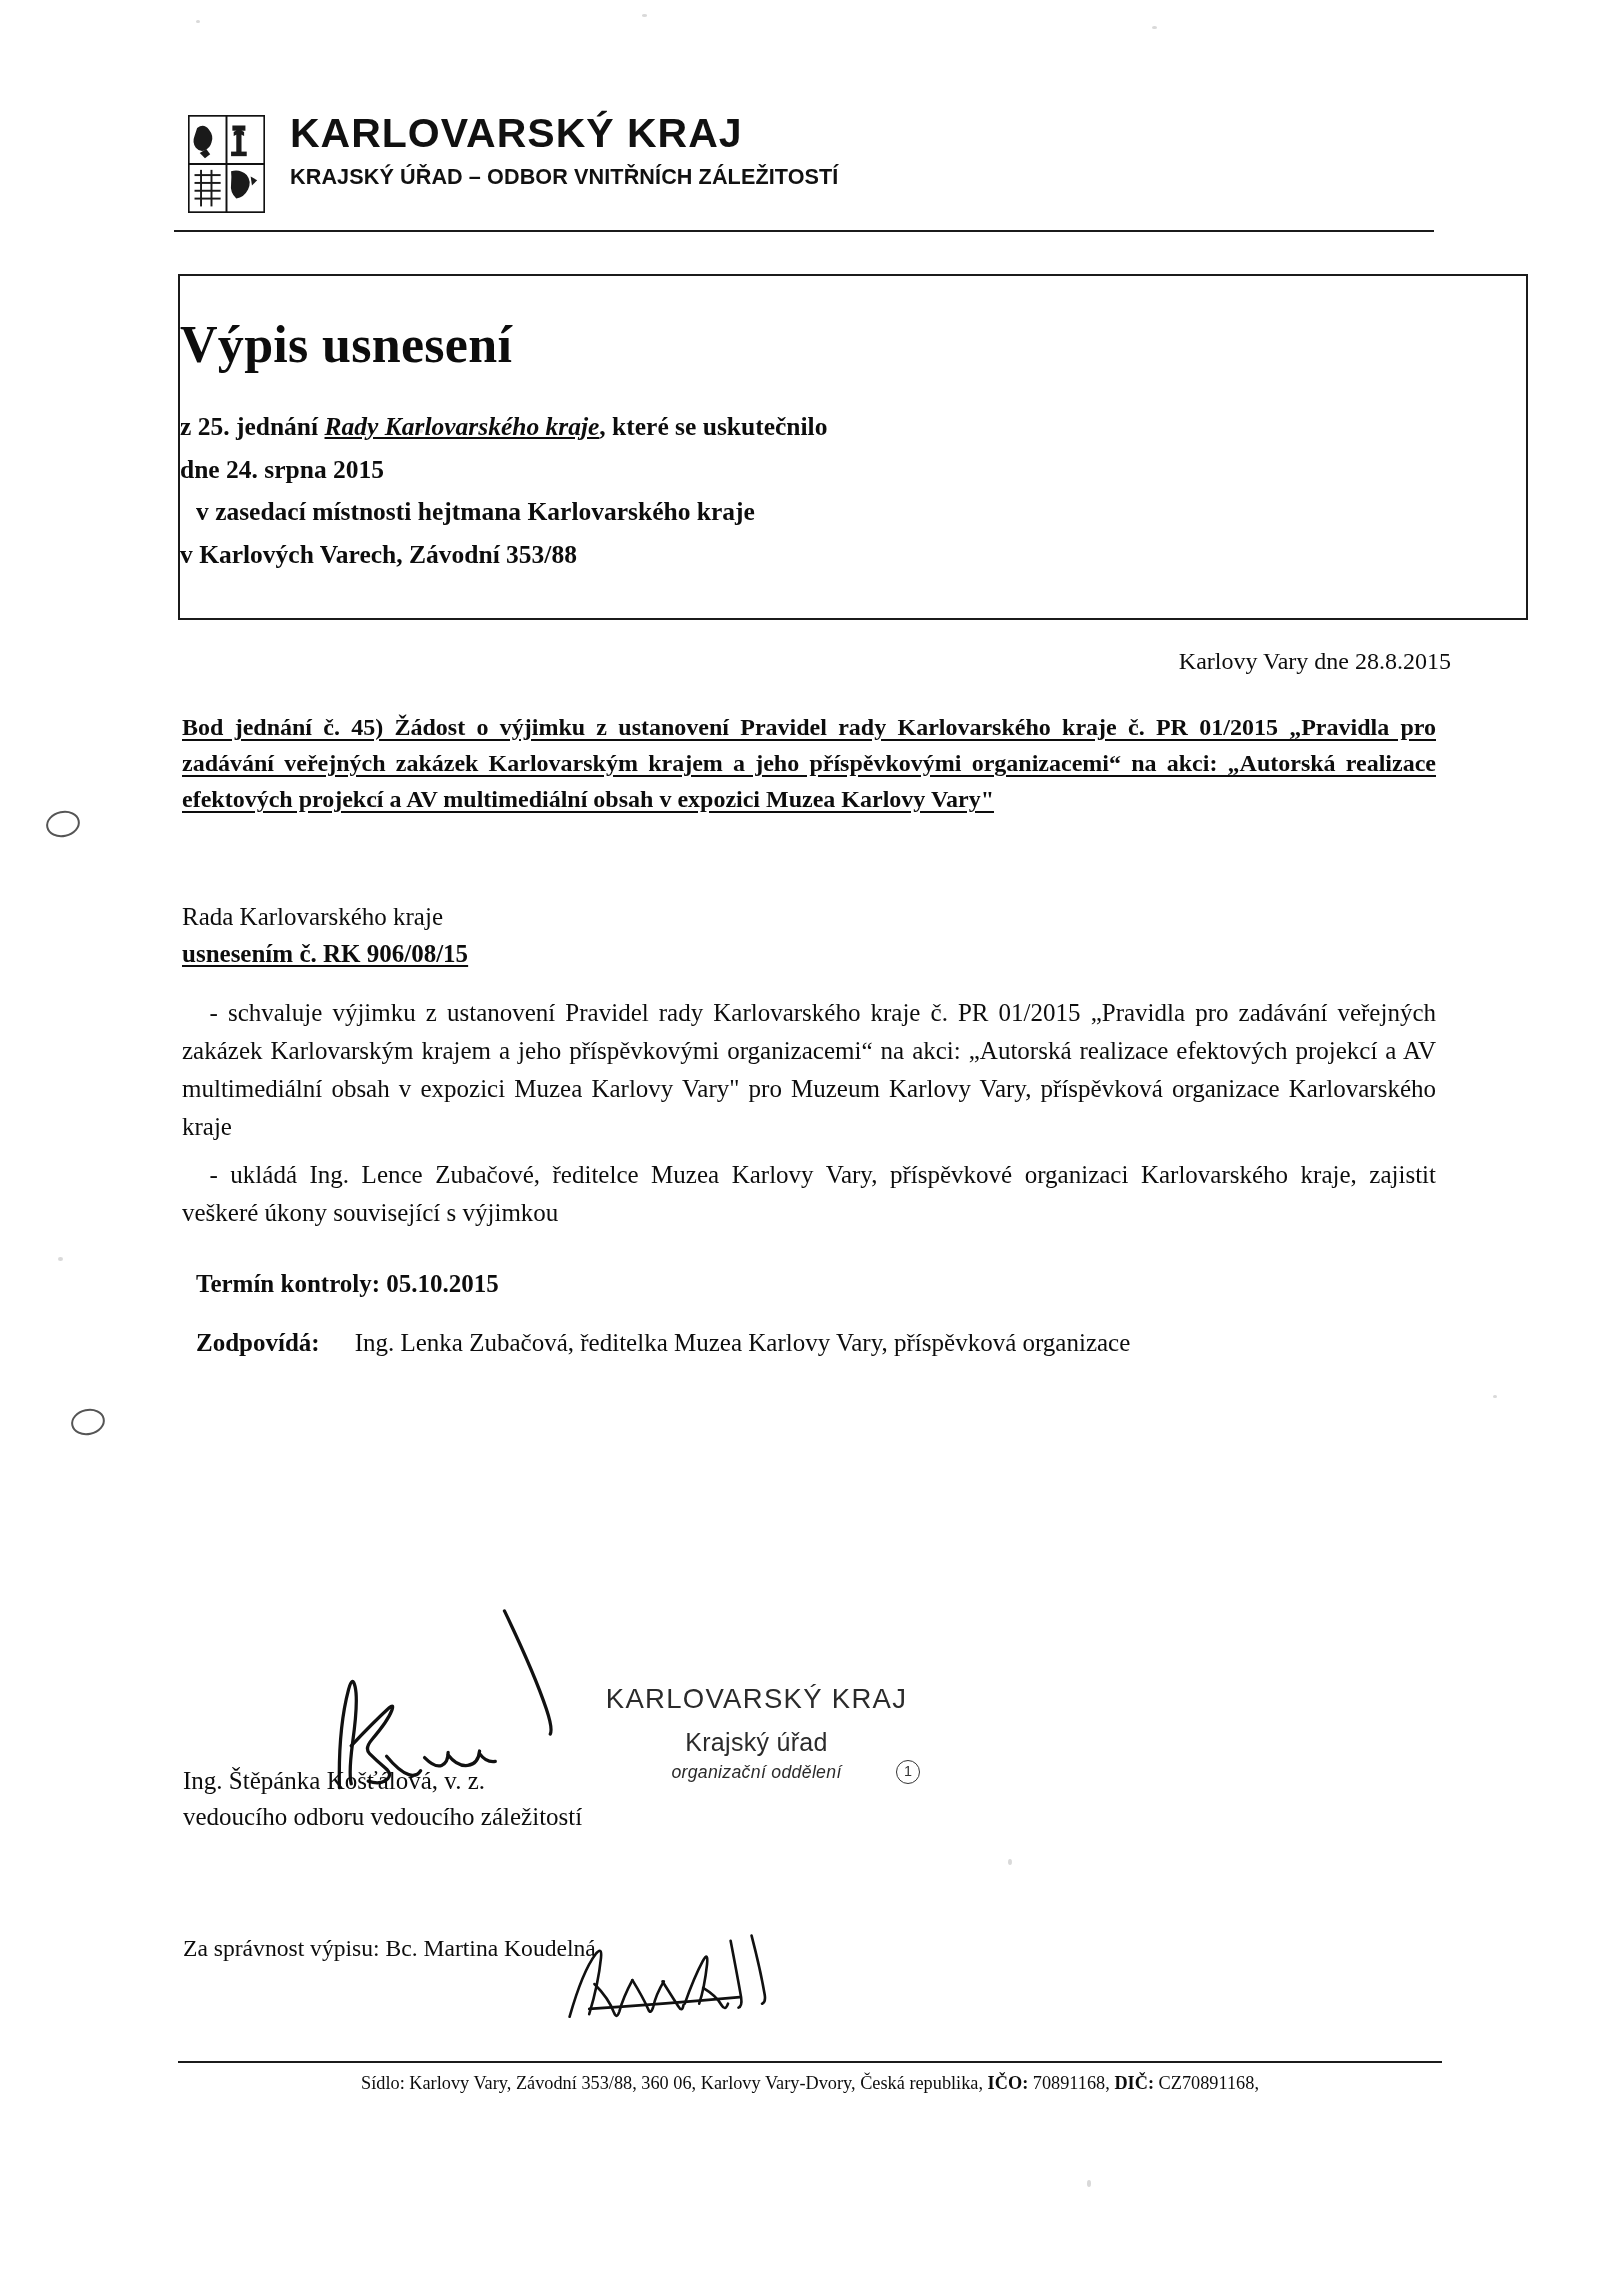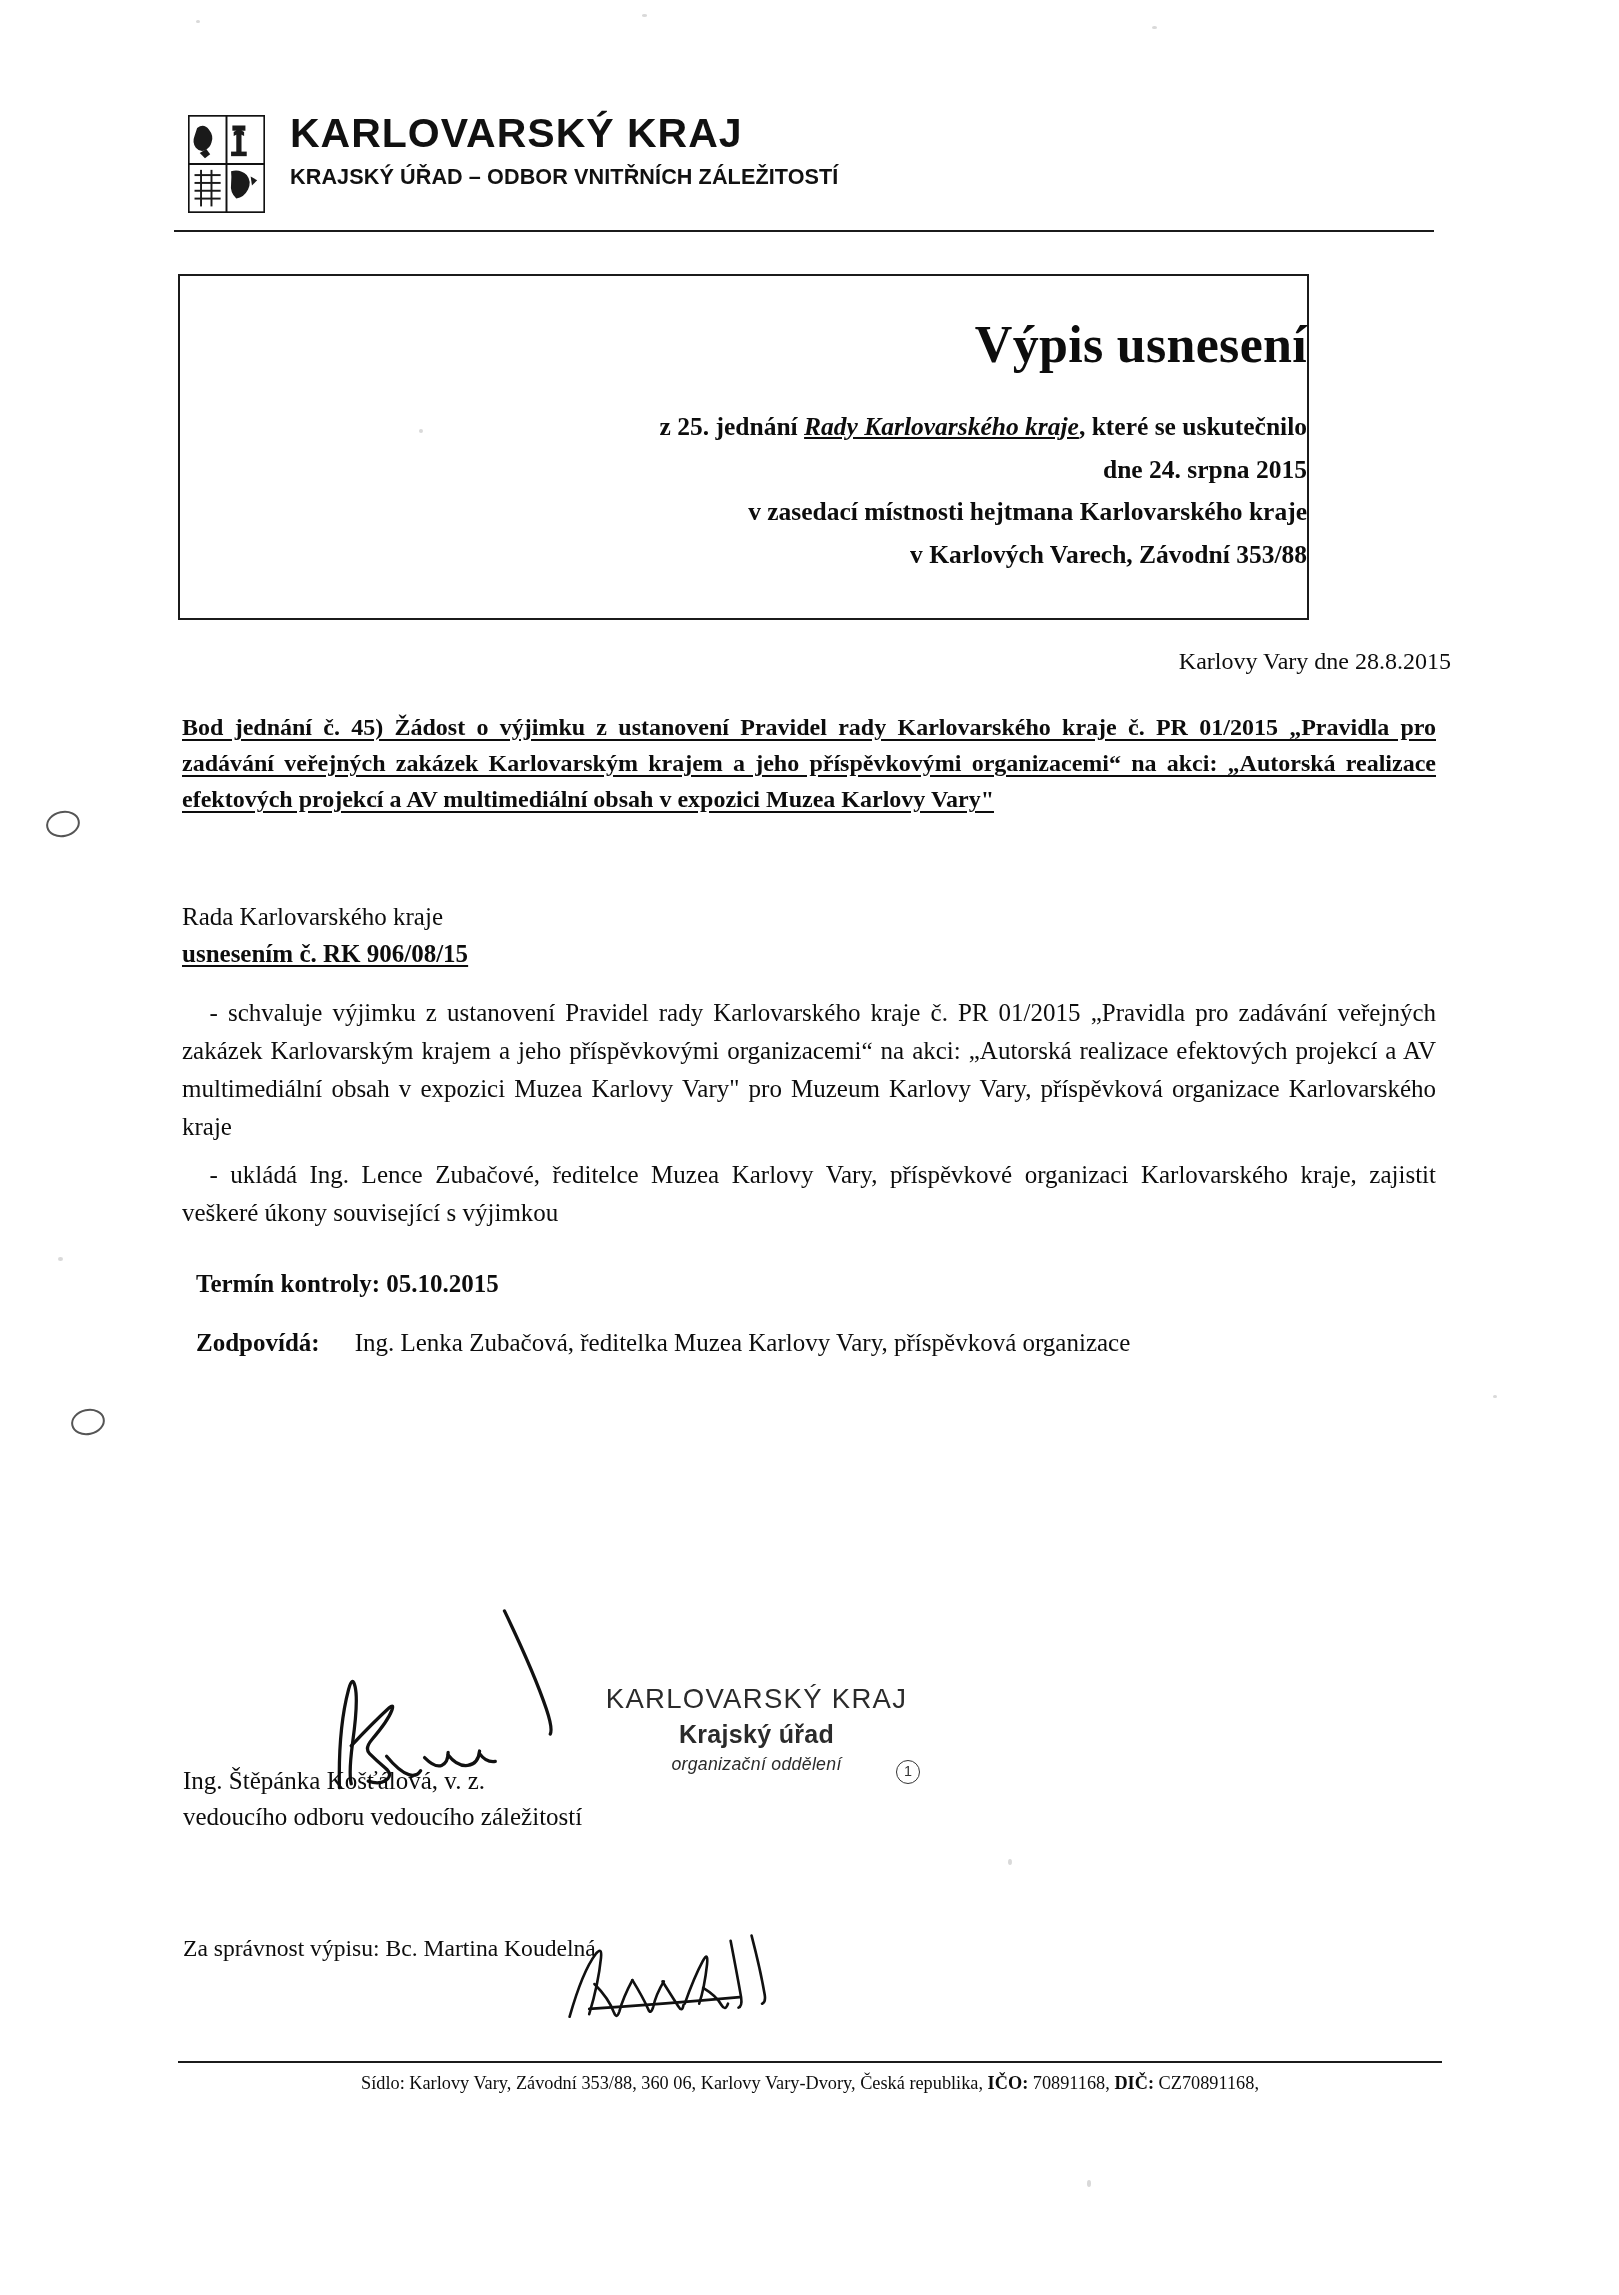--- a/index.html
+++ b/index.html
@@ -74,25 +74,25 @@
     width: 1260px;
     height: 2px;
     background: #1b1b1b;
   }
 
   
   .title-box {
     position: absolute;
     left: 178px;
     top: 274px;
-    width: 1131px;
+    width: 1350px;
     height: 346px;
     border: 2px solid #1b1b1b;
     box-sizing: border-box;
-    text-align: right;
+    text-align: left;
   }
   .title-main {
     font-size: 52px;
     font-weight: bold;
     margin-top: 39px;
     letter-spacing: 0.3px;
   }
   .title-line {
     font-size: 25.5px;
     font-weight: bold;
@@ -185,23 +185,22 @@
     text-align: center;
     color: #2b2b2b;
     font-family: "Liberation Sans", sans-serif;
   }
   .stamp-l1 {
     font-size: 27.5px;
     letter-spacing: 1.3px;
   }
   .stamp-l2 {
     font-size: 25px;
-    margin-top: 5px;
+    margin-top: 13px;
     letter-spacing: 0.3px;
-    font-weight: bold;
   }
   .stamp-l3 {
     font-size: 17.7px;
     font-style: italic;
     margin-top: 5.2px;
     letter-spacing: 0.3px;
   }
   .stamp-circ {
     position: absolute;
     left: 896px;

